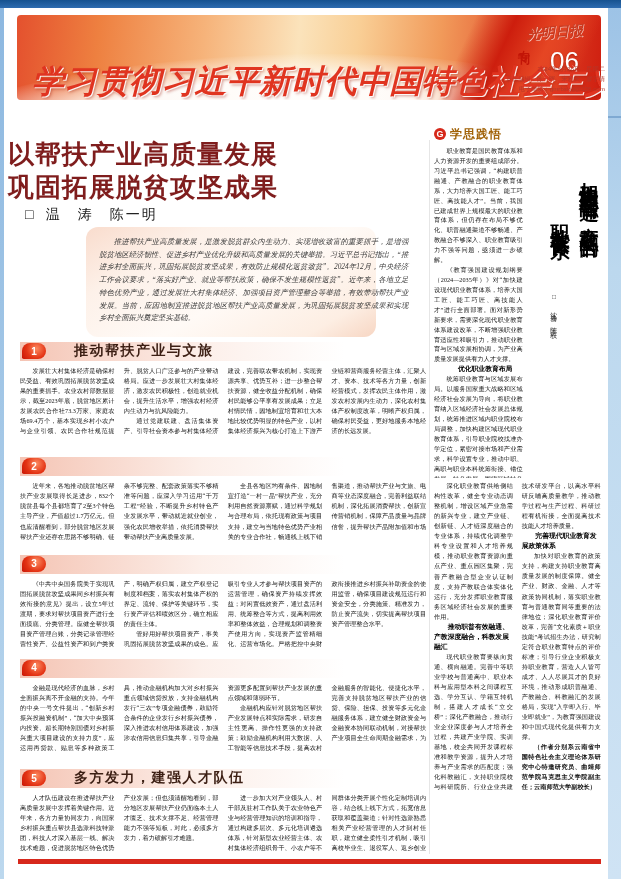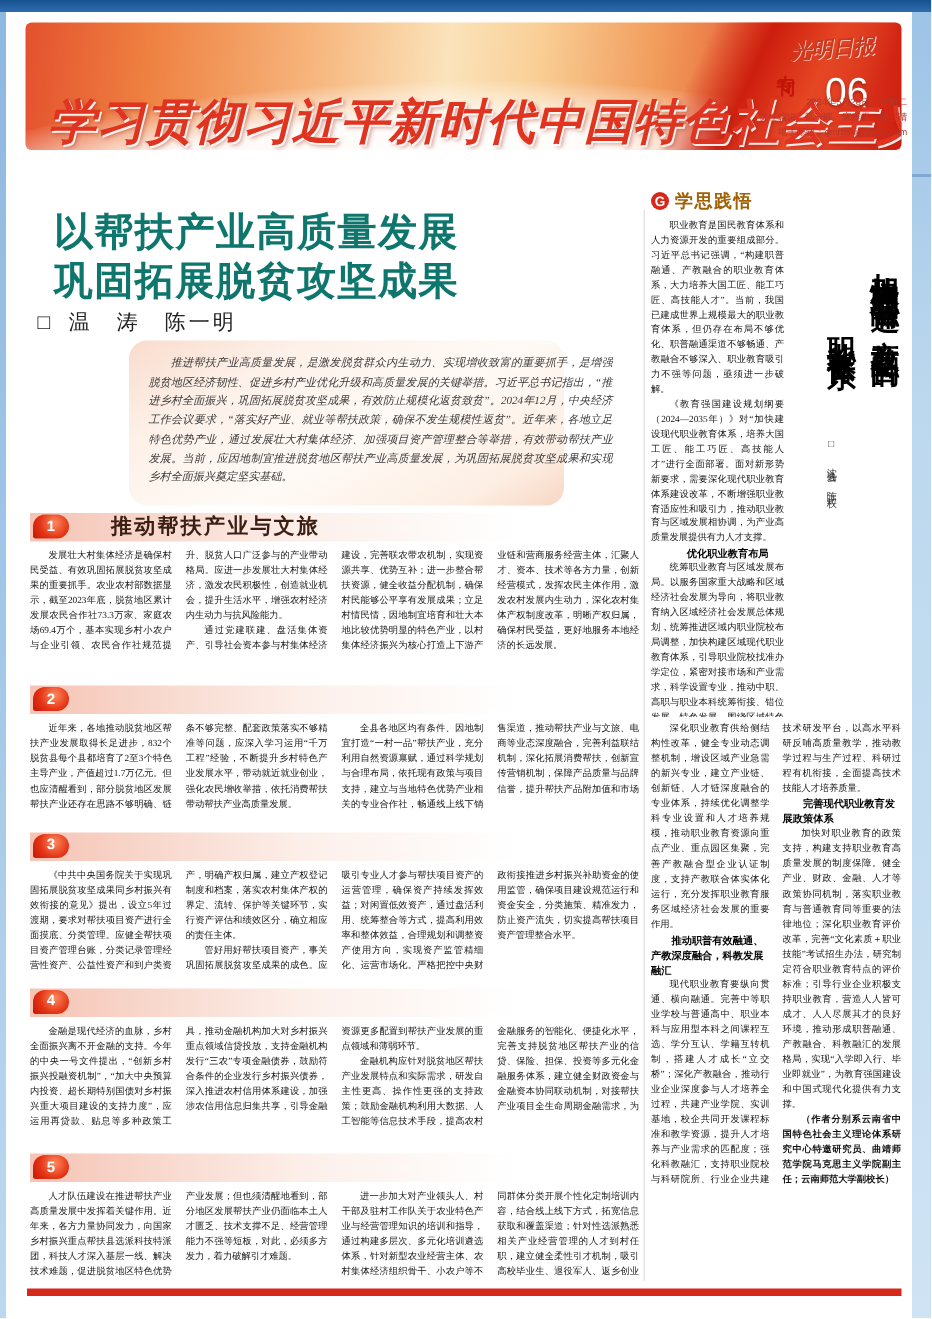--- a/index.html
+++ b/index.html
@@ -30,22 +30,22 @@
     letter-spacing:3px;line-height:1;}
   .masthead{position:absolute;right:18px;top:9px;font-family:"DejaVu Serif",serif;font-style:italic;
     font-weight:700;font-size:14px;color:#c93a20;transform:rotate(-4deg);
     text-shadow:.5px .5px 0 rgba(255,255,255,.8);}
   .pagenum{position:absolute;right:22px;top:31px;font-family:"Liberation Sans",sans-serif;
     font-weight:400;font-size:26px;color:#fff;text-shadow:0 1px 2px rgba(120,10,0,.5);}
   .pub-meta{position:absolute;right:26px;top:103px;text-align:right;color:#b5372a;
     font-family:"Liberation Sans",sans-serif;font-size:10px;line-height:1.6;zoom:.62;width:320px;}
 
   
-  .m-title{position:absolute;left:36px;top:138px;font-weight:900;font-size:26px;line-height:1.27;
-    letter-spacing:1px;color:#0f766e;}
+  .m-title{position:absolute;left:8px;top:138px;font-weight:900;font-size:26px;line-height:1.27;
+    letter-spacing:1px;color:#7f1d1d;}
   .m-byline{position:absolute;left:25px;top:206px;font-size:14px;letter-spacing:2px;color:#222;font-family:Liberation Mono, monospace;}
   .lede{position:absolute;left:86px;top:227px;width:290px;height:110px;box-sizing:border-box;
     border-radius:12px;padding:9px 13px;
     background:linear-gradient(150deg,#f9dccd 0%,#fdf1e9 25%,#fffaf6 55%,#fdeee3 85%,#f7d6c3 100%);}
   .lede-inner{zoom:.74;width:418px;font-style:italic;font-size:10px;line-height:1.72;
     text-align:justify;color:#3a3a3a;}
   .lede-inner p{margin:0;text-indent:2em;}
 
   .m-sections{position:absolute;left:20px;top:342px;width:406px;}
   .sec{margin-bottom:7px;}
@@ -172,20 +172,21 @@
       <div class="sec-body h4body">
         <p>金融是现代经济的血脉，乡村全面振兴离不开金融的支持。今年的中央一号文件提出，“创新乡村振兴投融资机制”，“加大中央预算内投资、超长期特别国债对乡村振兴重大项目建设的支持力度”，应运用再贷款、贴息等多种政策工具，推动金融机构加大对乡村振兴重点领域信贷投放，支持金融机构发行“三农”专项金融债券，鼓励符合条件的企业发行乡村振兴债券，深入推进农村信用体系建设，加强涉农信用信息归集共享，引导金融资源更多配置到帮扶产业发展的重点领域和薄弱环节。</p>
         <p>金融机构应针对脱贫地区帮扶产业发展特点和实际需求，研发自主性更高、操作性更强的支持政策；鼓励金融机构利用大数据、人工智能等信息技术手段，提高农村金融服务的智能化、便捷化水平，完善支持脱贫地区帮扶产业的信贷、保险、担保、投资等多元化金融服务体系，建立健全财政资金与金融资本协同联动机制，对接帮扶产业项目全生命周期金融需求，为保障财政部门和金融监管部门政策衔接形成合力。</p>
       </div>
     </div>
 
     <div class="sec">
       <div class="sec-head">
         <div class="sec-strip"></div>
         <div class="sec-badge">5</div>
+        <div class="sec-title">多方发力，建强人才队伍</div>
       </div>
       <div class="sec-body h5body">
         <p>人才队伍建设在推进帮扶产业高质量发展中发挥着关键作用。近年来，各方力量协同发力，向国家乡村振兴重点帮扶县选派科技特派团，科技人才深入基层一线、解决技术难题，促进脱贫地区特色优势产业发展；但也须清醒地看到，部分地区发展帮扶产业仍面临本土人才匮乏、技术支撑不足、经营管理能力不强等短板，对此，必须多方发力，着力破解引才难题。</p>
         <p>进一步加大对产业领头人、村干部及驻村工作队关于农业特色产业与经营管理知识的培训和指导，通过构建多层次、多元化培训遴选体系，针对新型农业经营主体、农村集体经济组织骨干、小农户等不同群体分类开展个性化定制培训内容，结合线上线下方式，拓宽信息获取和覆盖渠道；针对性选派熟悉相关产业经营管理的人才到村任职，建立健全柔性引才机制，吸引高校毕业生、退役军人、返乡创业人员投身帮扶产业发展，定期进行帮扶成效跟踪评估，完善绩效机制，为发展壮大帮扶产业提供坚实的人才支撑和智力保障。</p>
 
       </div>
     </div>
 
   </div>
 

